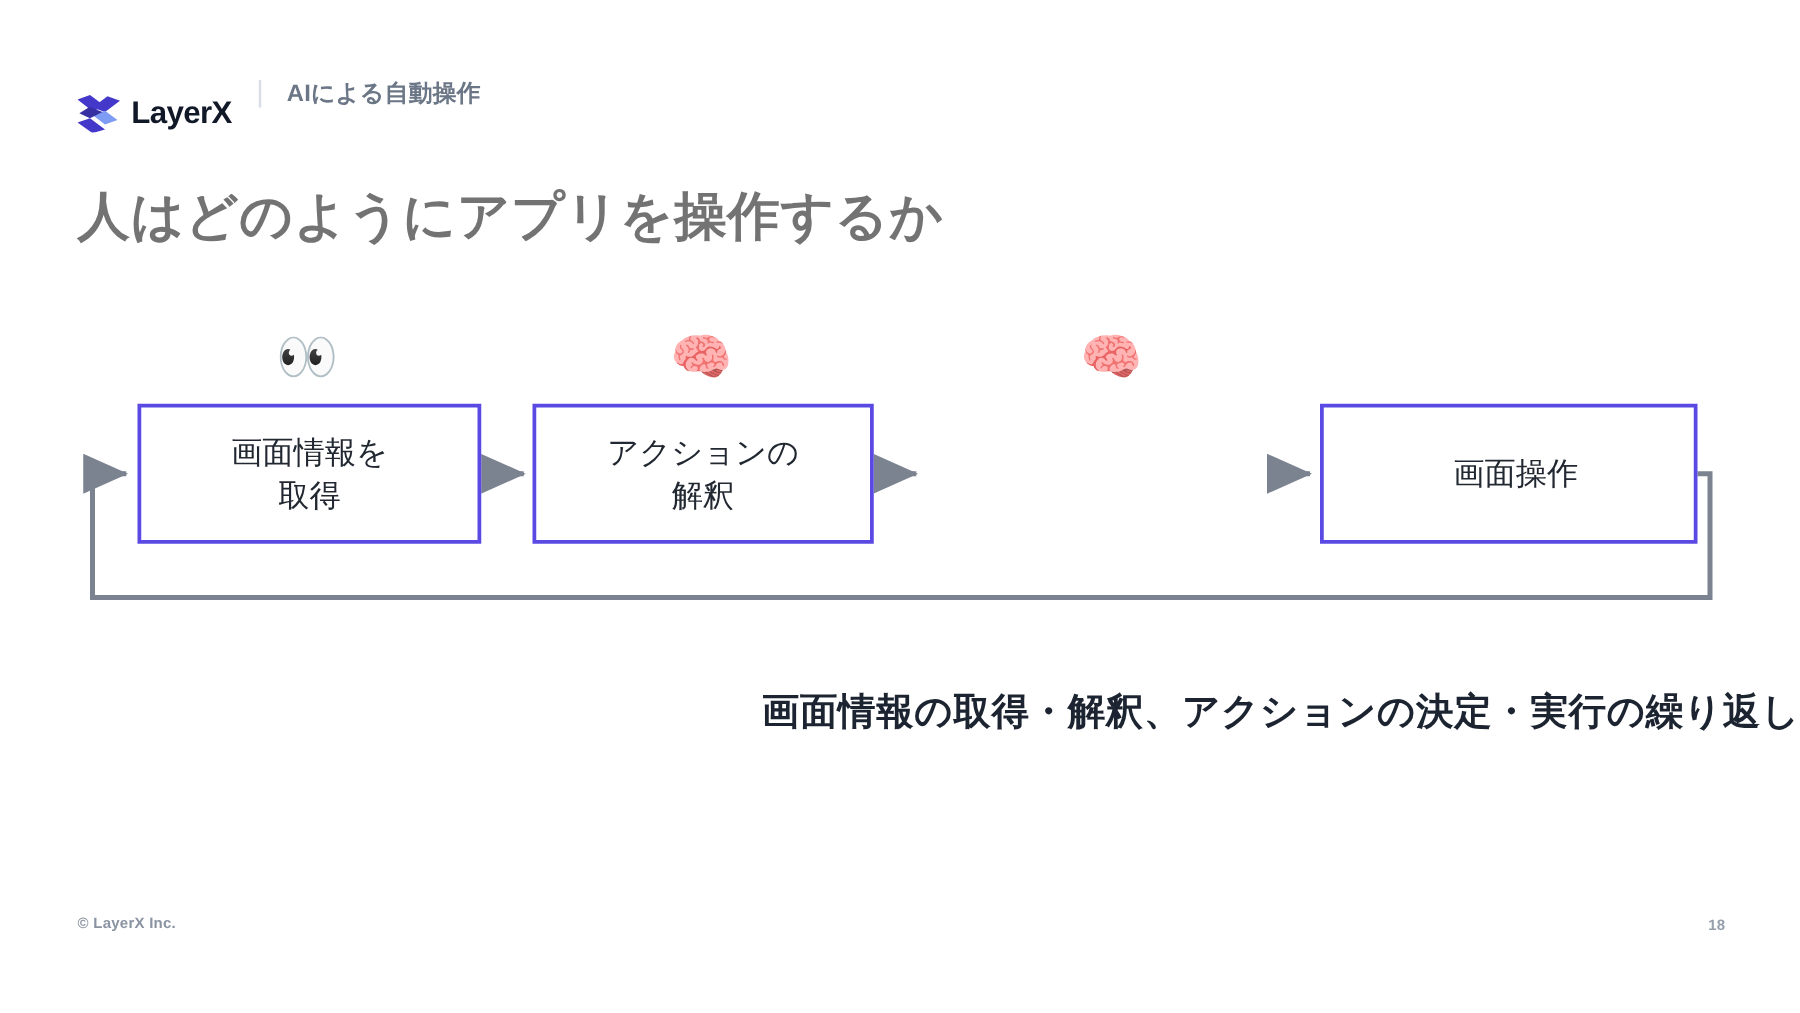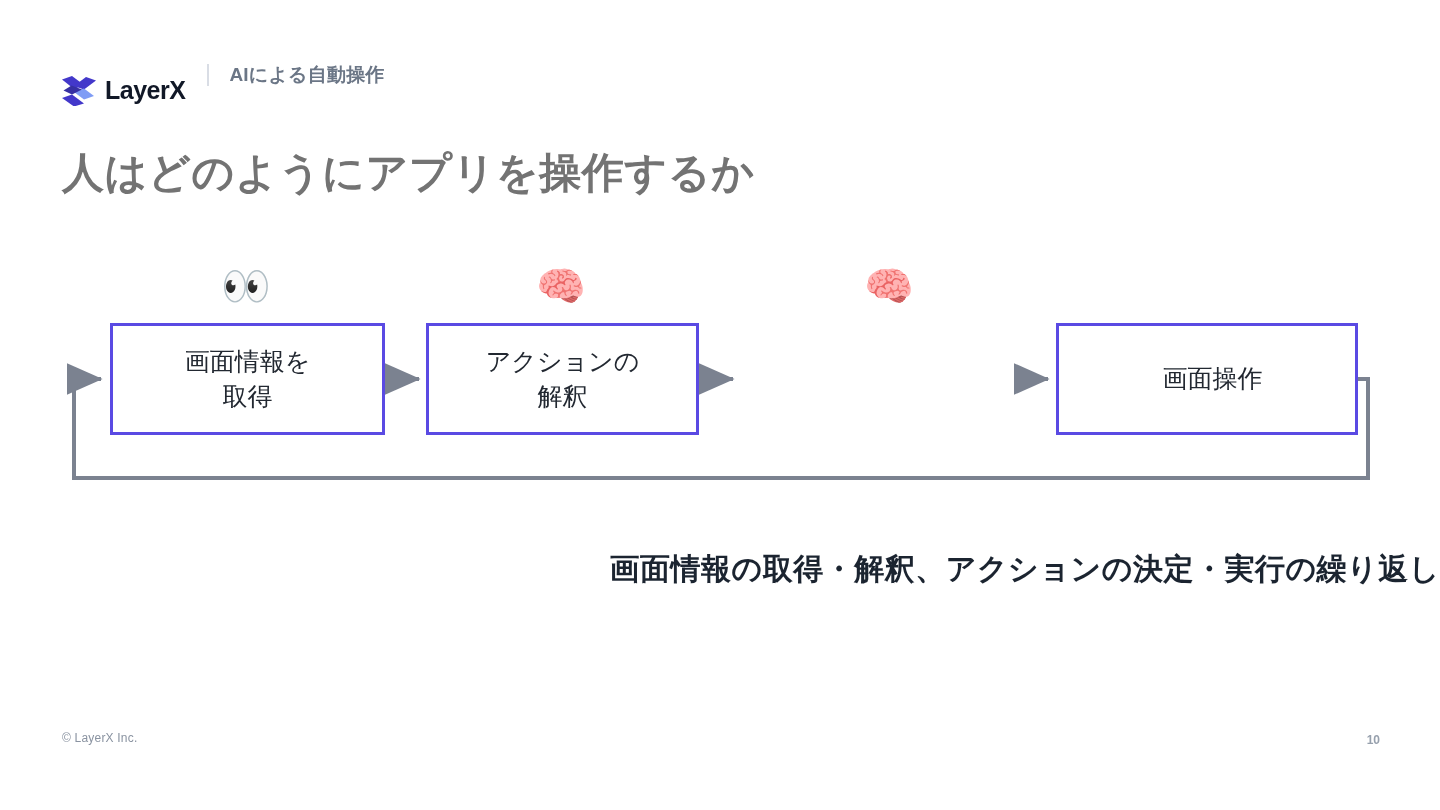--- a/index.html
+++ b/index.html
@@ -129,21 +129,21 @@
     color: #1b2430;
     letter-spacing: 0.5px;
   }
 
   
   .footer-copyright {
     position: absolute;
     left: 62px;
     top: 731px;
     font-size: 12px;
-    font-weight: 400;
+    font-weight: 700;
     color: #8a93a1;
     letter-spacing: 0.2px;
   }
   .footer-pagenum {
     position: absolute;
     right: 60px;
     top: 733px;
     font-size: 12px;
     font-weight: 700;
     color: #97a0ad;
@@ -204,15 +204,15 @@
   </div>
 
 
   <div class="flow-box" style="left:1056px; top:323px; width:302px; height:112px;padding-left:11px;">
     <span class="box-label">画面操作</span>
   </div>
 
   <div class="caption">画面情報の取得・解釈、アクションの決定・実行の繰り返し</div>
 
   <div class="footer-copyright">© LayerX Inc.</div>
-  <div class="footer-pagenum">10</div>
+  <div class="footer-pagenum">18</div>
 
 </div>
 
 </body></html>

